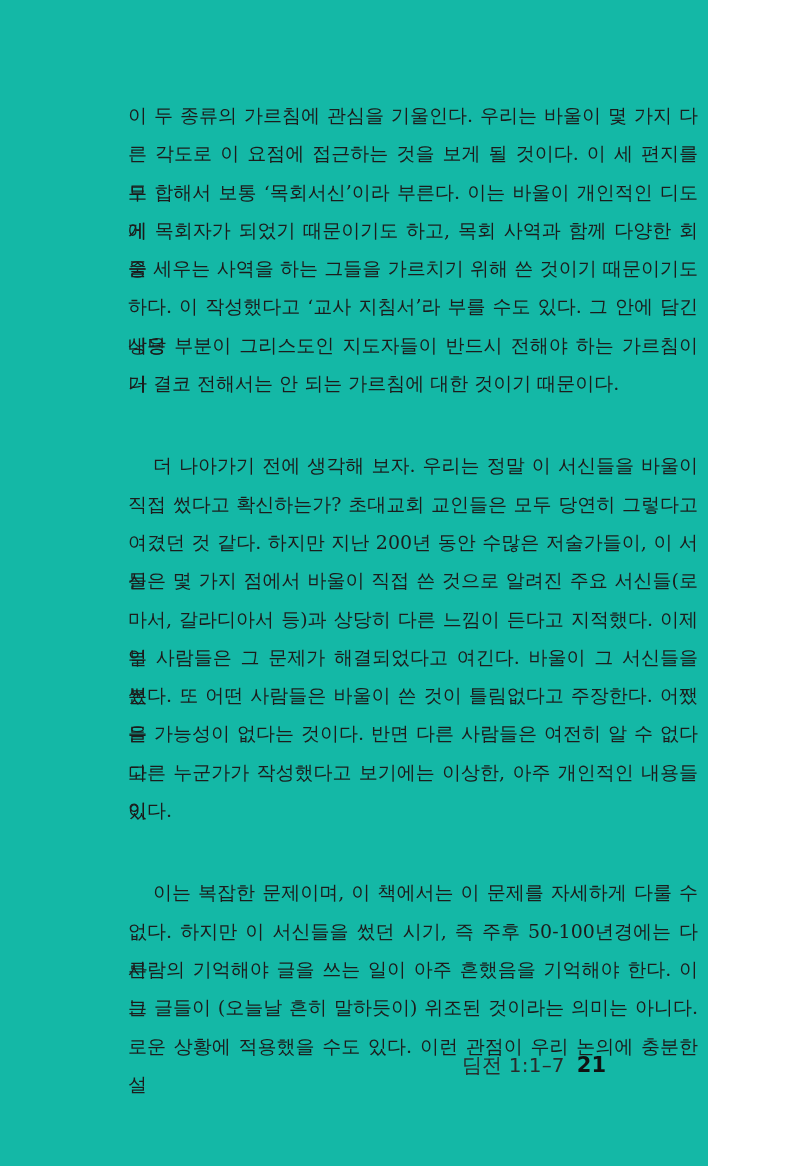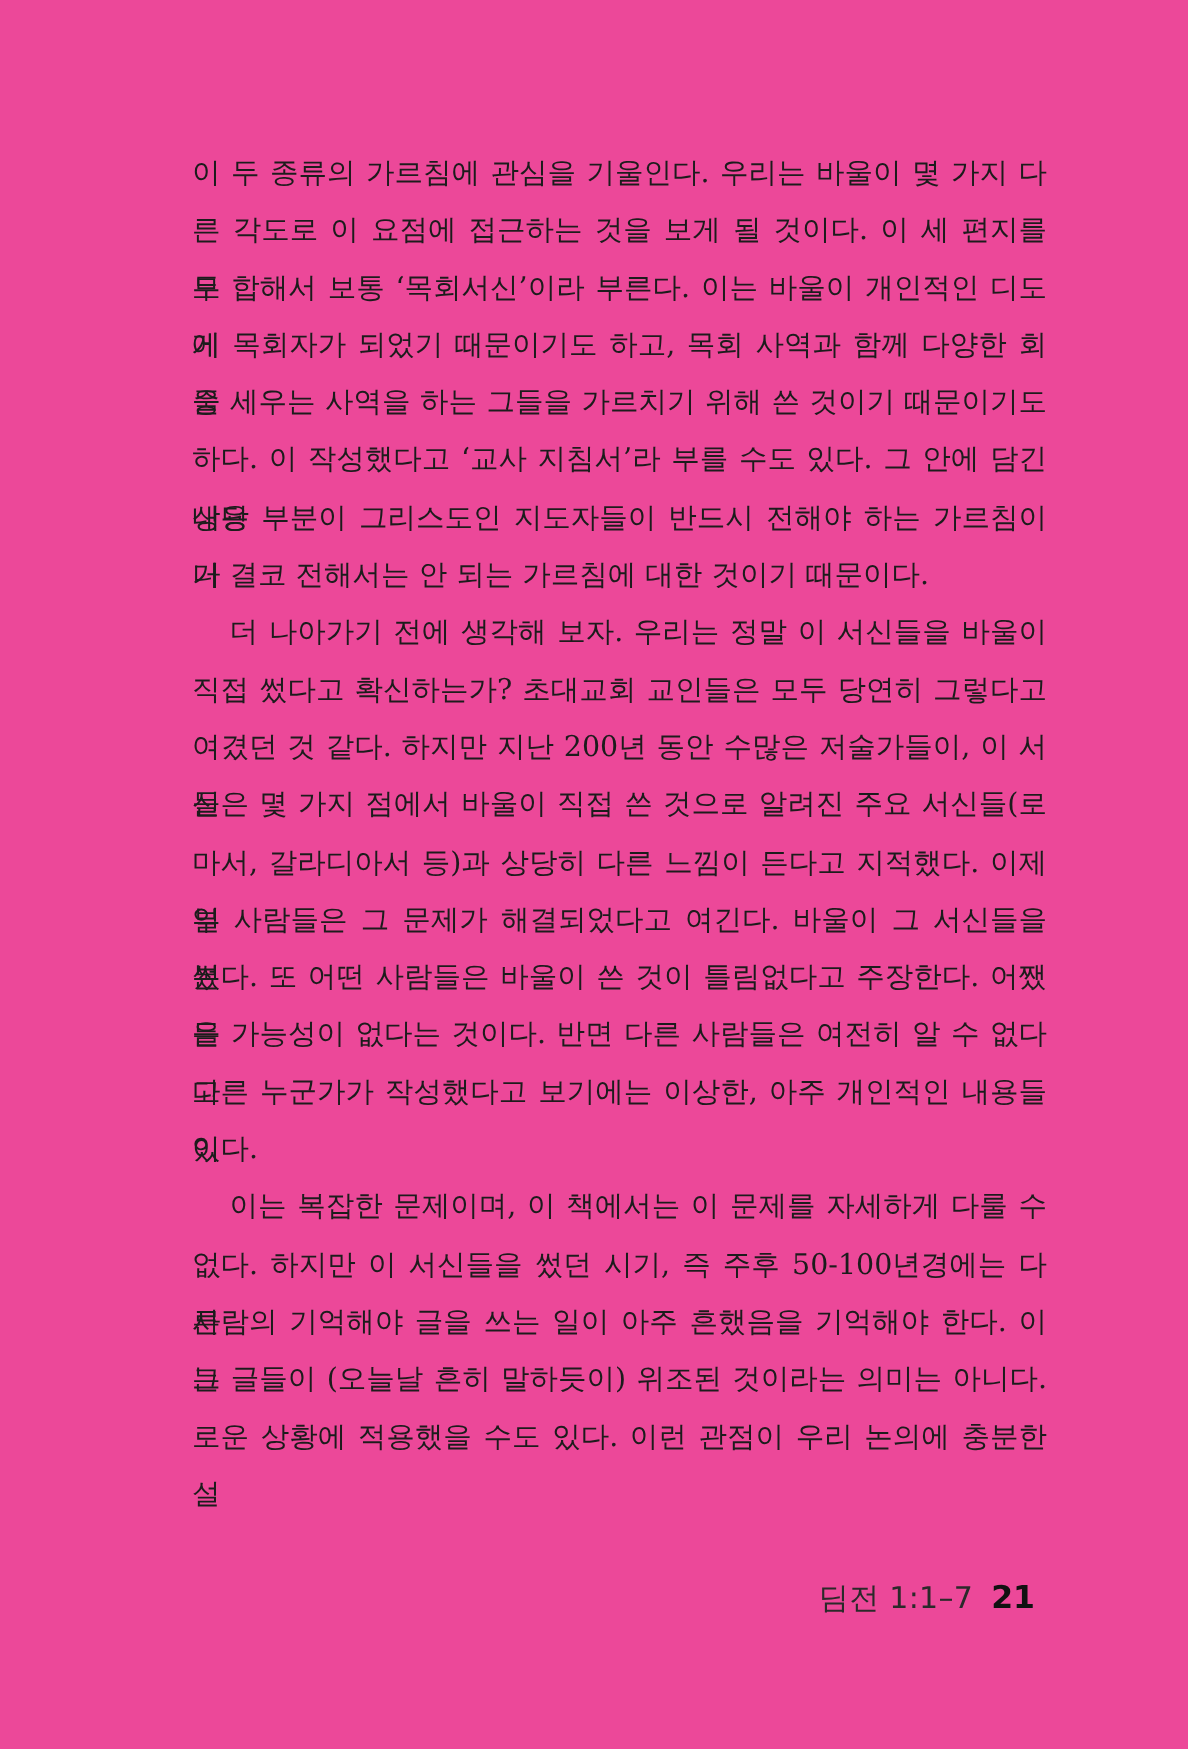--- a/index.html
+++ b/index.html
@@ -2,23 +2,23 @@
 <html><head>
 <meta charset="utf-8">
 <style>
   html, body {
     margin: 0;
     padding: 0;
     background: #ffffff;
   }
   .page {
     position: relative;
-    width: 792px;
+    width: 708px;
     height: 1166px;
-    background: #ec4899;
+    background: #14b8a6;
     overflow: hidden;
     font-family: "DejaVu Serif", serif;
     text-decoration: underline;
   }
   .text-block {
     position: absolute;
     left: 128px;
     top: 96px;
     width: 570px;
     color: #1c1c1c;
@@ -31,20 +31,21 @@
   }
   .line {
     text-align: justify;
     text-align-last: justify;
     white-space: normal;
     height: 38.3px;
     overflow: visible;
   }
   .line.indent {
     text-indent: 25px;
+    margin-top: 44px;
   }
   .line.short {
     text-align: center;
     text-align-last: left;
   }
   .footer {
     position: absolute;
     top: 1052px;
     right: 102px;
     display: flex;

